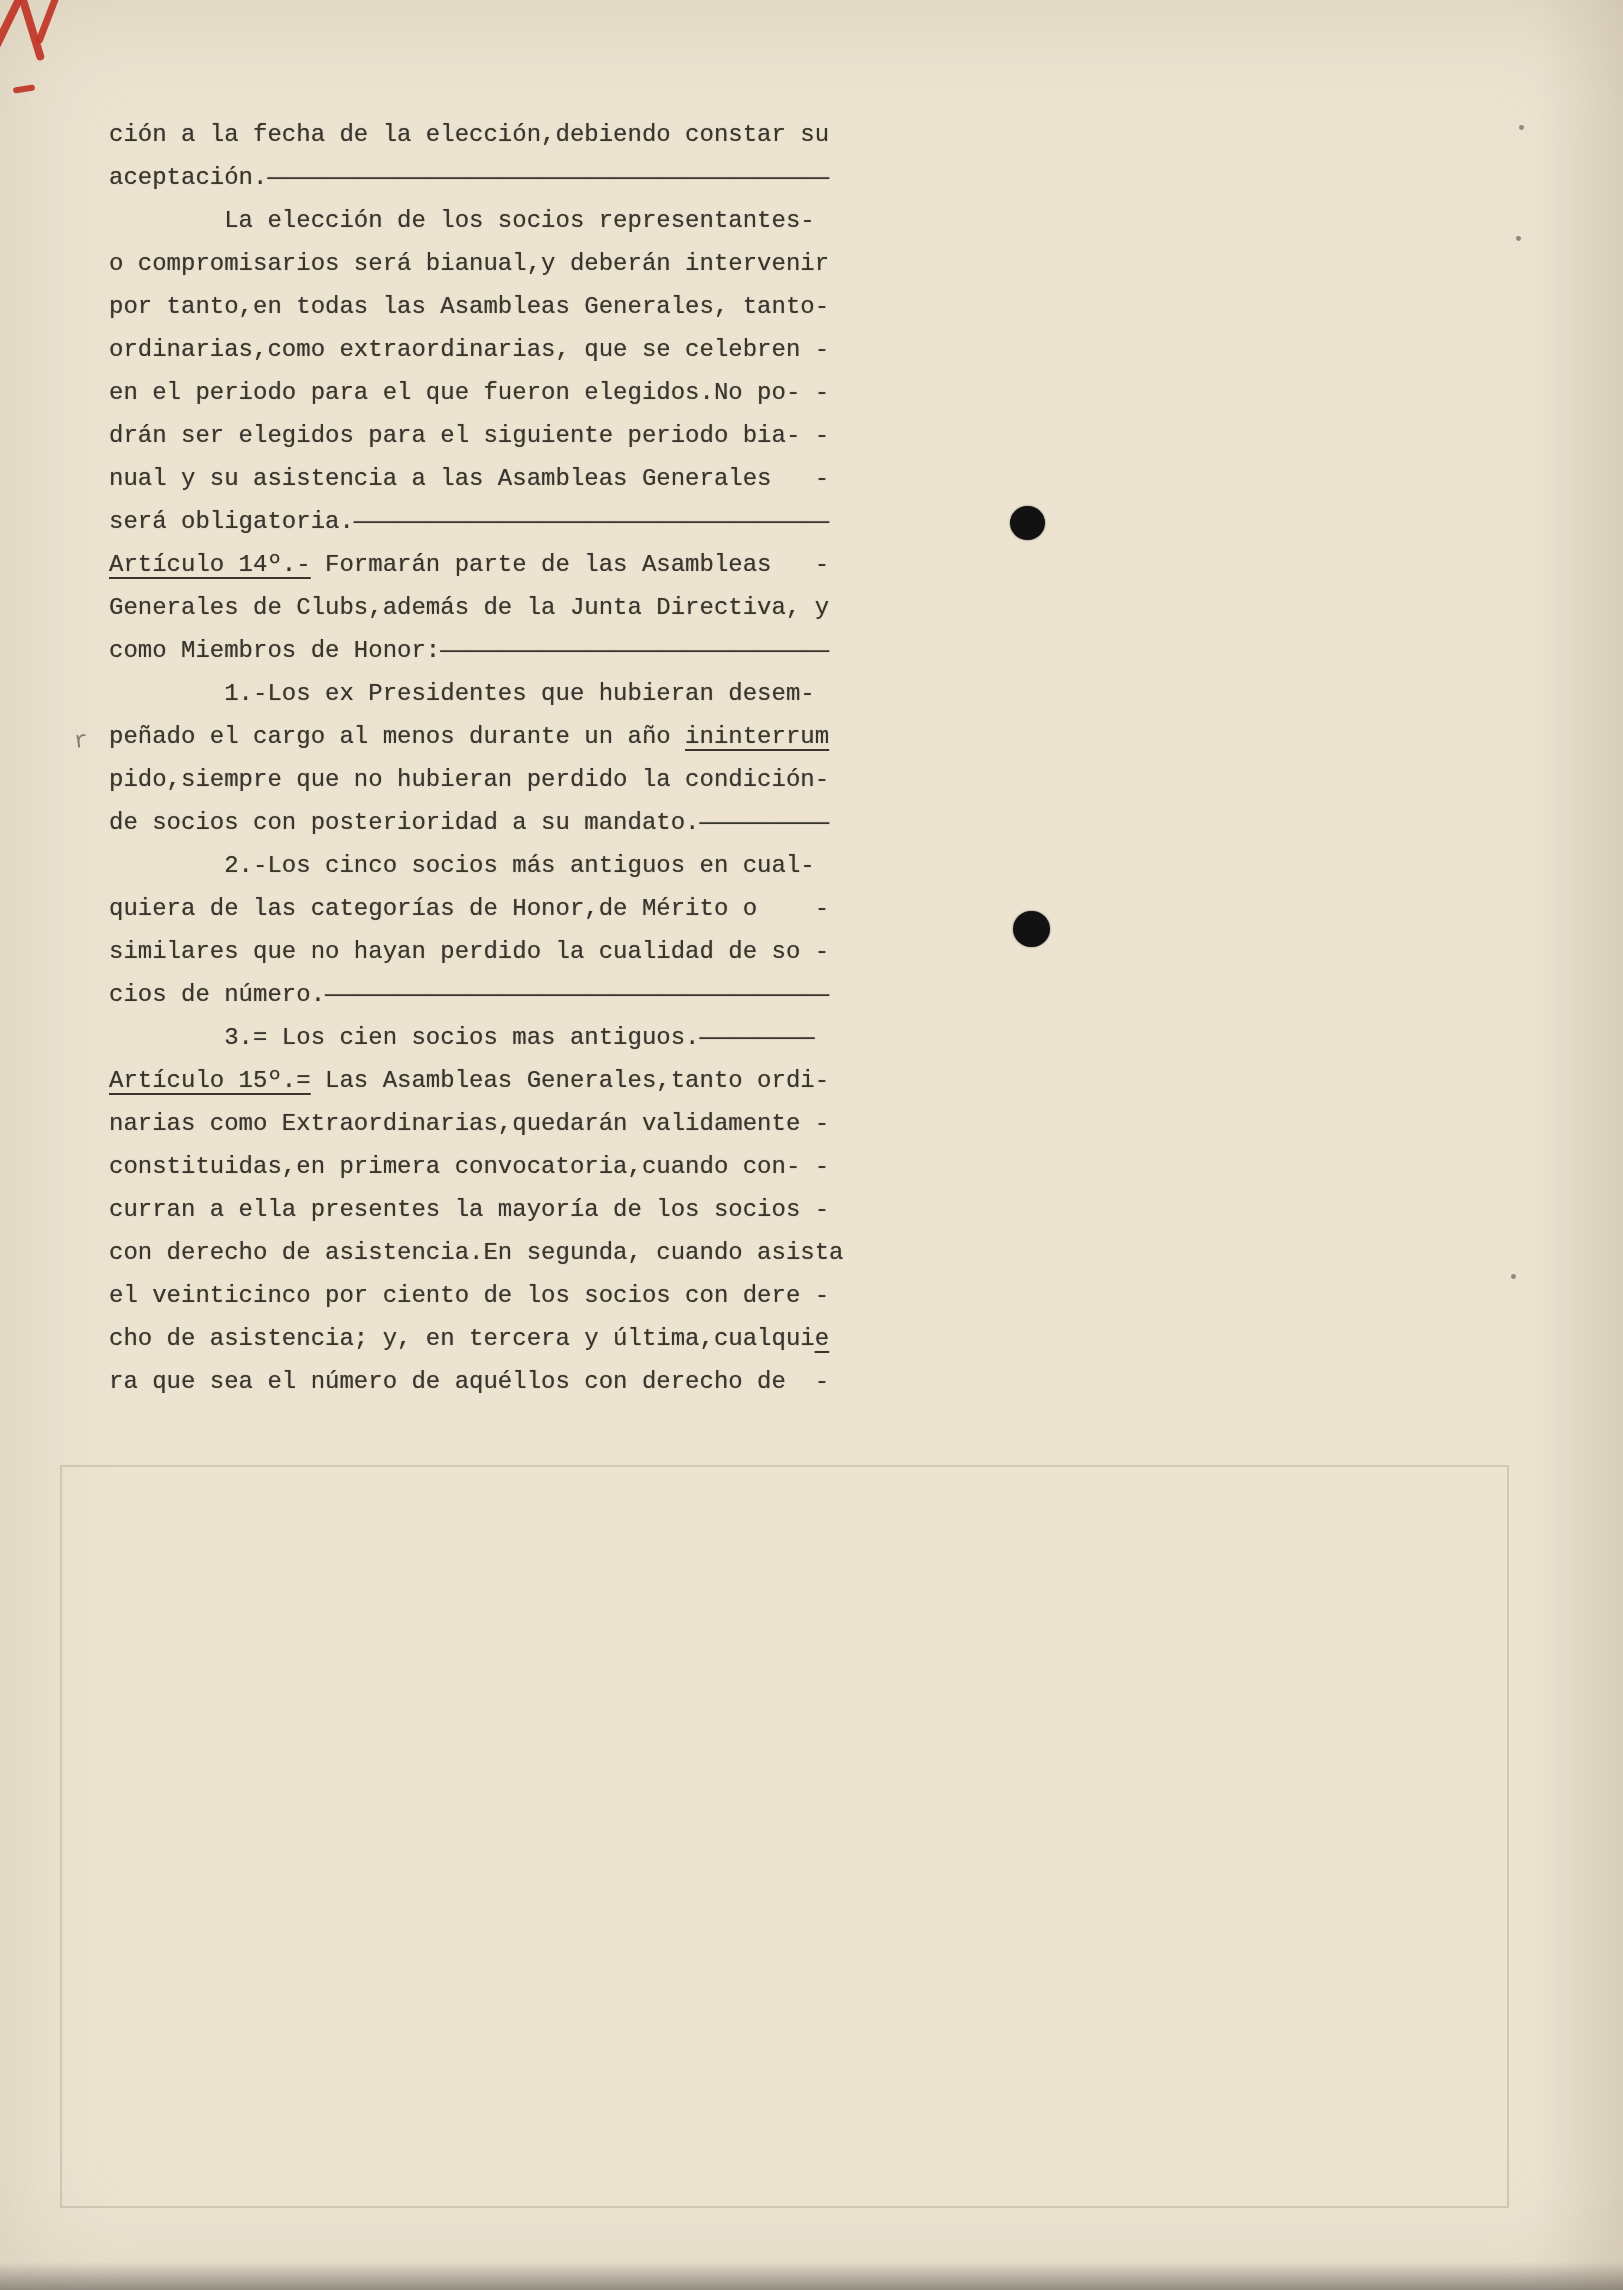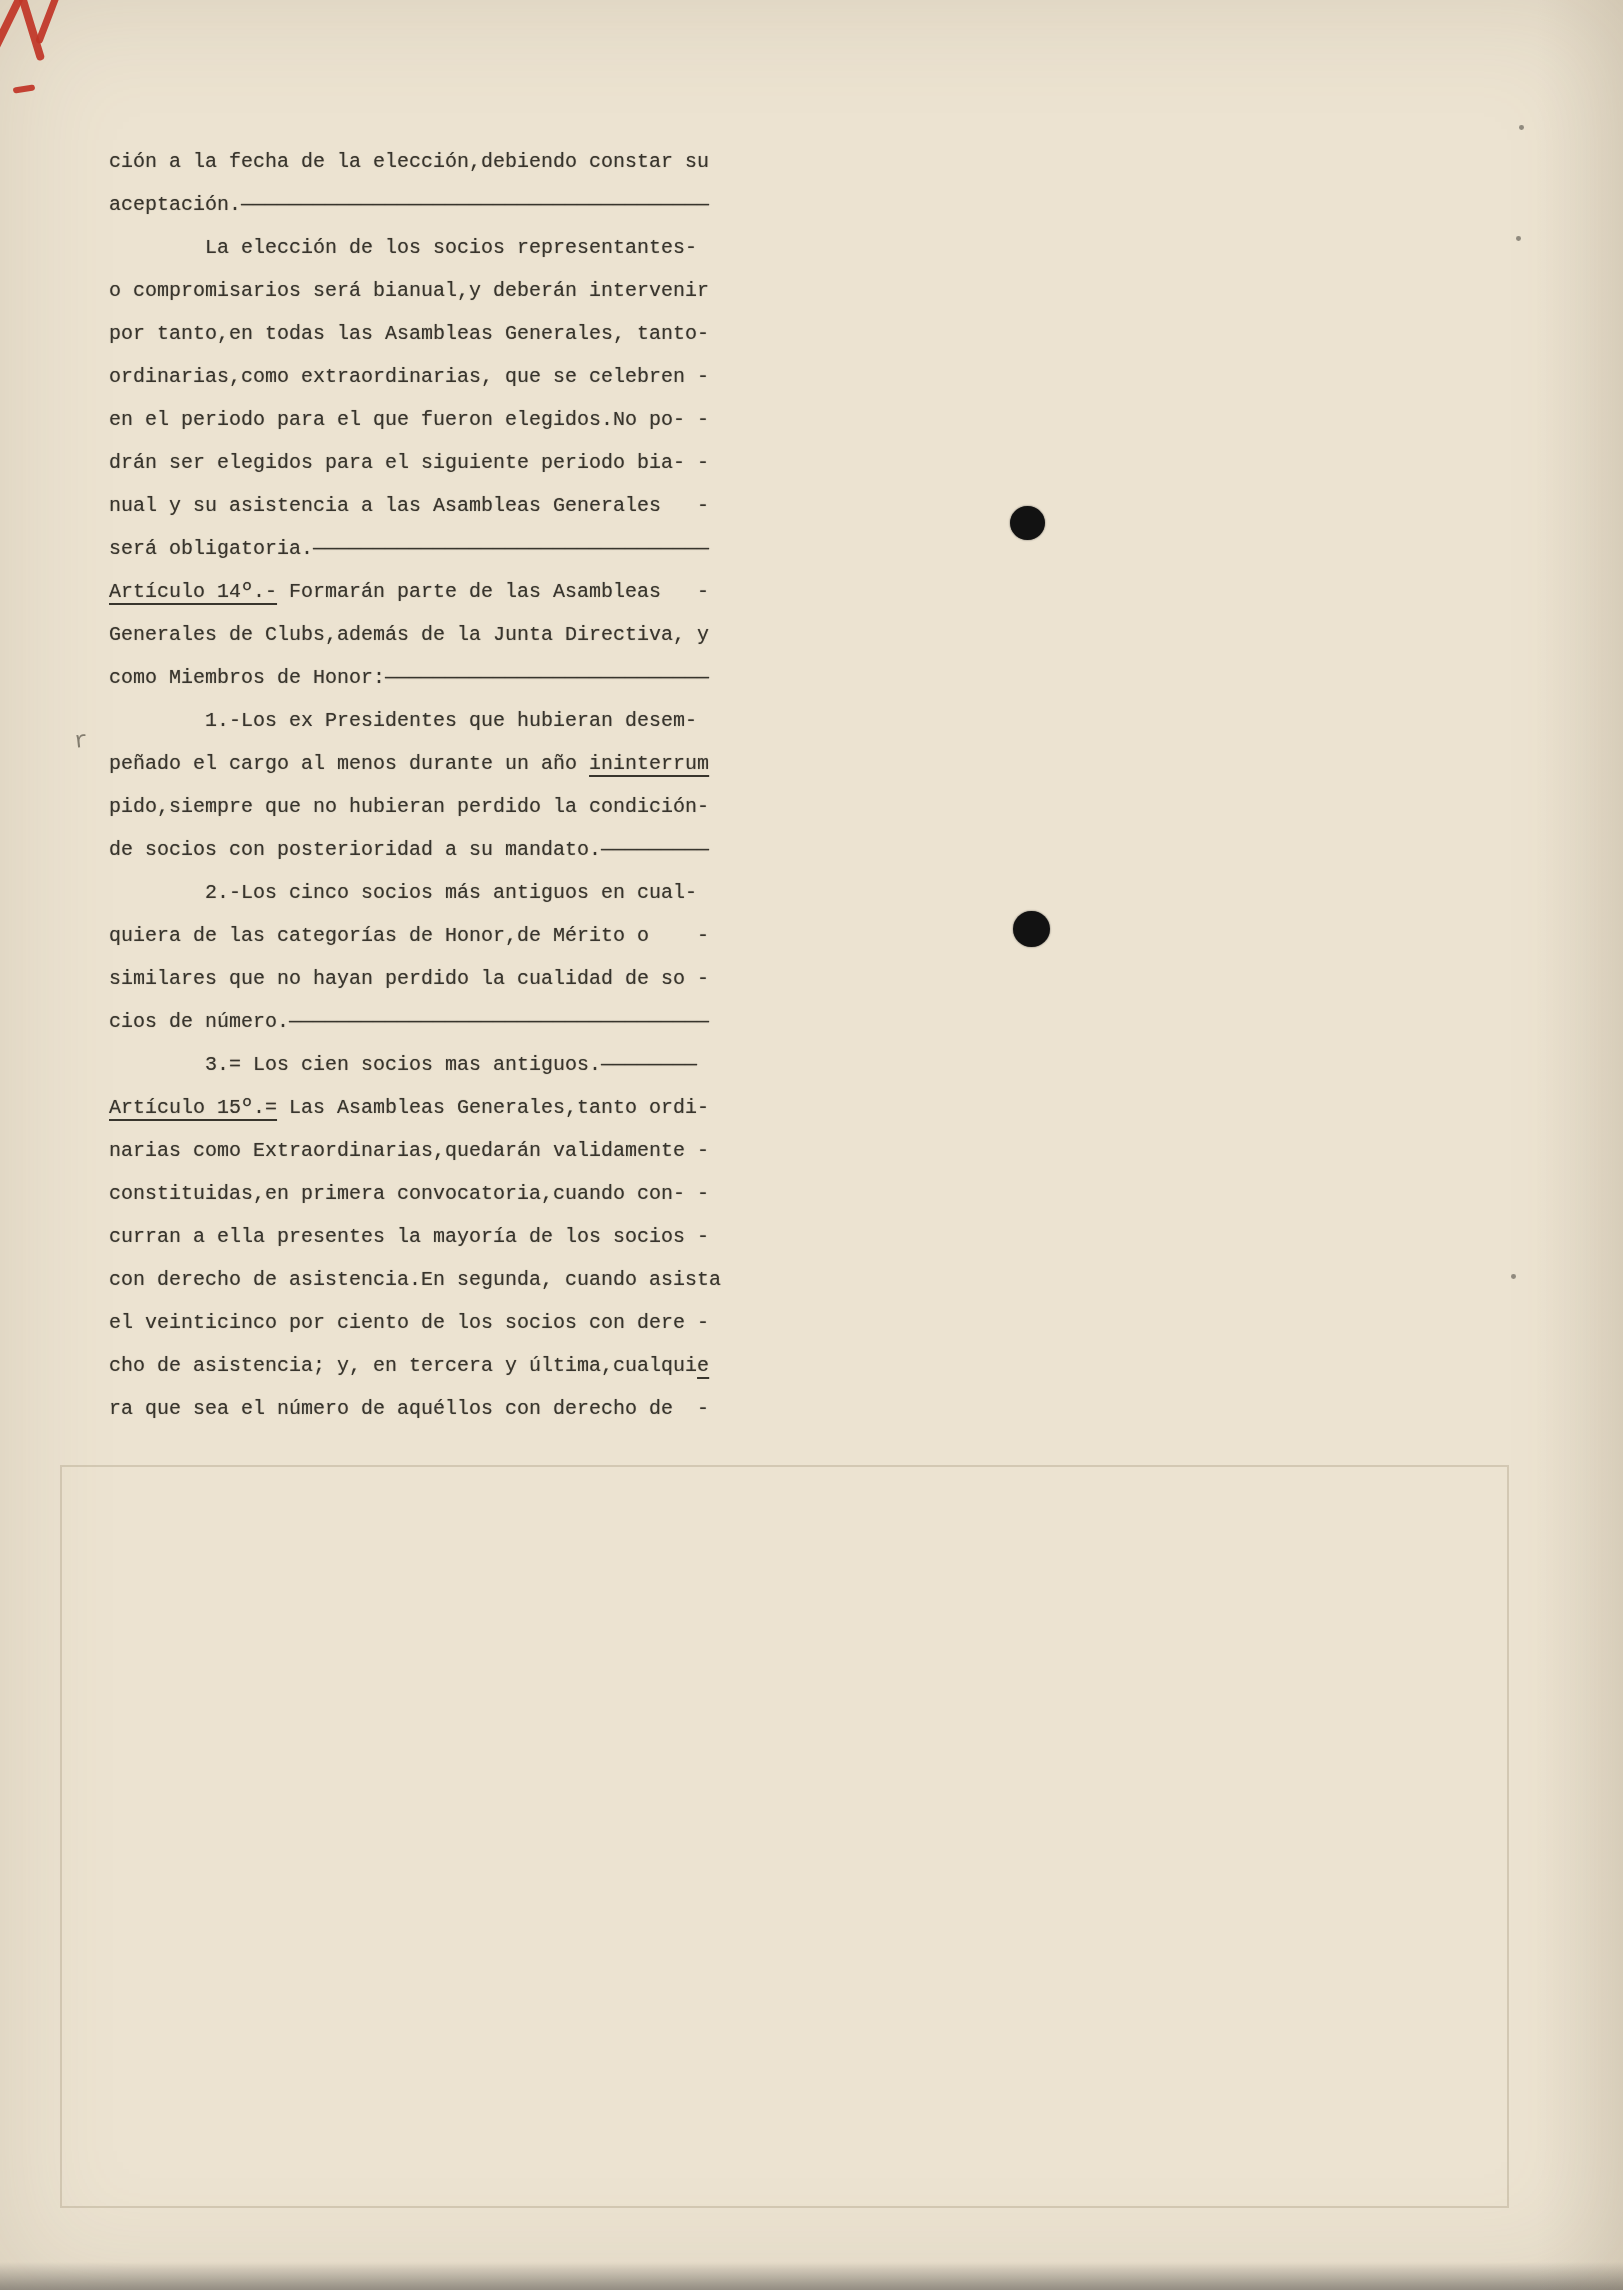--- a/index.html
+++ b/index.html
@@ -23,25 +23,24 @@
     top: 0; right: 0;
     width: 88px; height: 100%;
     background: linear-gradient(to right, rgba(120,105,80,0), rgba(120,105,80,0.10));
     pointer-events: none;
   }
   .text-block {
     position: absolute;
     left: 109px;
     top: 113px;
     color: #38352d;
-    font-size: 20px;
+    font-size: 24px;
     line-height: 43px;
     white-space: pre;
     text-shadow: 0 0 1px rgba(55,50,40,0.55);
-    margin-top: 27px;
   }
   .line { height: 43px; }
   .u {
     text-decoration: underline;
     text-decoration-thickness: 2px;
     text-underline-offset: 5.9px;
     font-family: Liberation Mono, monospace;
   }
   
   .hole {

